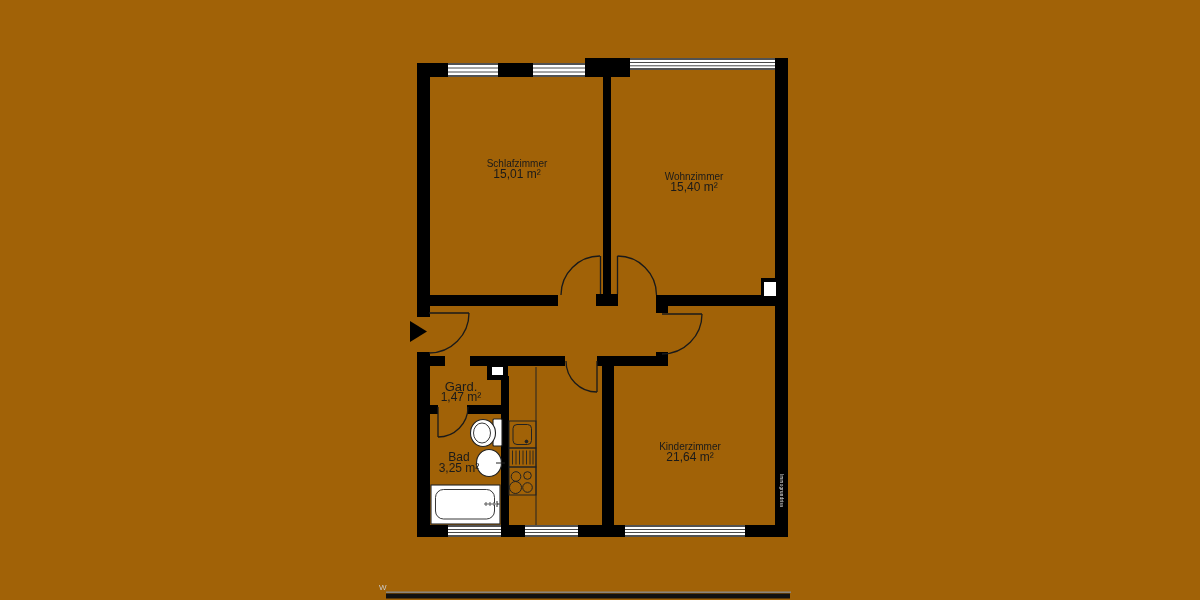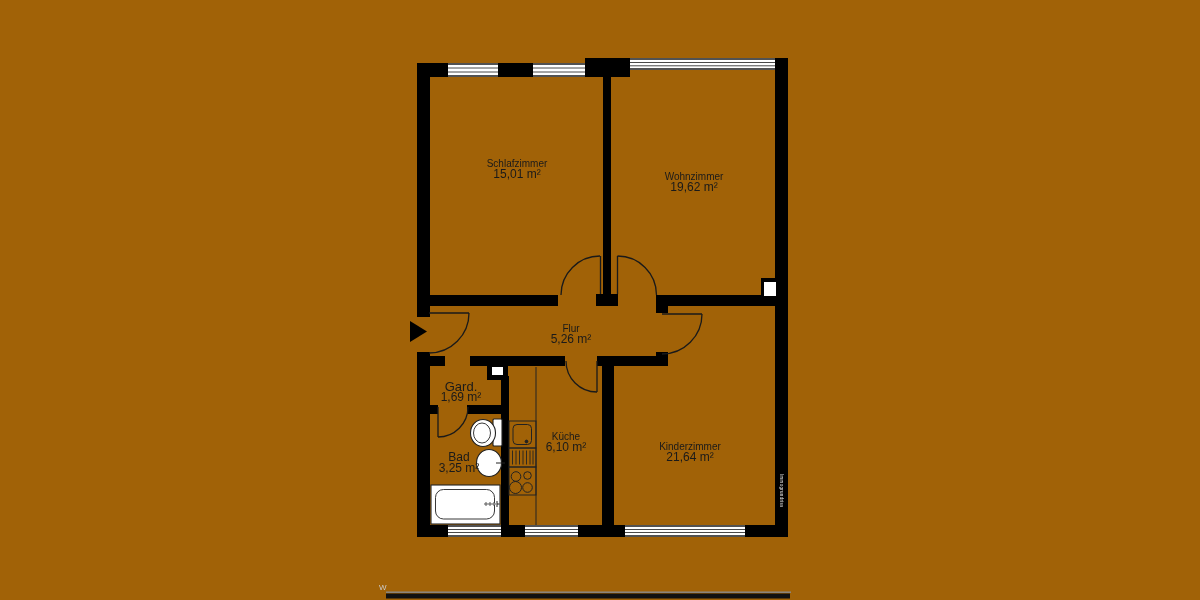--- a/index.html
+++ b/index.html
@@ -185,38 +185,30 @@
     <rect x="386" y="593.5" width="404" height="5" fill="#111111"></rect>
   </g>
 </svg>
 
   <div class="room-label" style="left:437px;top:158px">
     <span class="rname">Schlafzimmer</span>
     <span class="rarea">15,01 m²</span>
   </div>
   <div class="room-label" style="left:614px;top:171px">
     <span class="rname">Wohnzimmer</span>
-    <span class="rarea">19,62 m²</span>
-  </div>
-  <div class="room-label" style="left:491px;top:323px">
-    <span class="rname">Flur</span>
-    <span class="rarea">5,26 m²</span>
+    <span class="rarea">15,40 m²</span>
   </div>
   <div class="room-label" style="left:381px;top:381px">
     <span class="rname" style="font-size:13px">Gard.</span>
-    <span class="rarea">1,69 m²</span>
+    <span class="rarea">1,47 m²</span>
   </div>
   <div class="room-label" style="left:379px;top:452px">
     <span class="rname" style="font-size:12px">Bad</span>
     <span class="rarea">3,25 m²</span>
   </div>
-  <div class="room-label" style="left:486px;top:431px">
-    <span class="rname">Küche</span>
-    <span class="rarea">6,10 m²</span>
-  </div>
   <div class="room-label" style="left:610px;top:441px">
     <span class="rname">Kinderzimmer</span>
     <span class="rarea">21,64 m²</span>
   </div>
 
   <div class="watermark">Immogrundriss</div>
   <div class="corner-mark">W</div>
 </div>
 
 </body></html>

